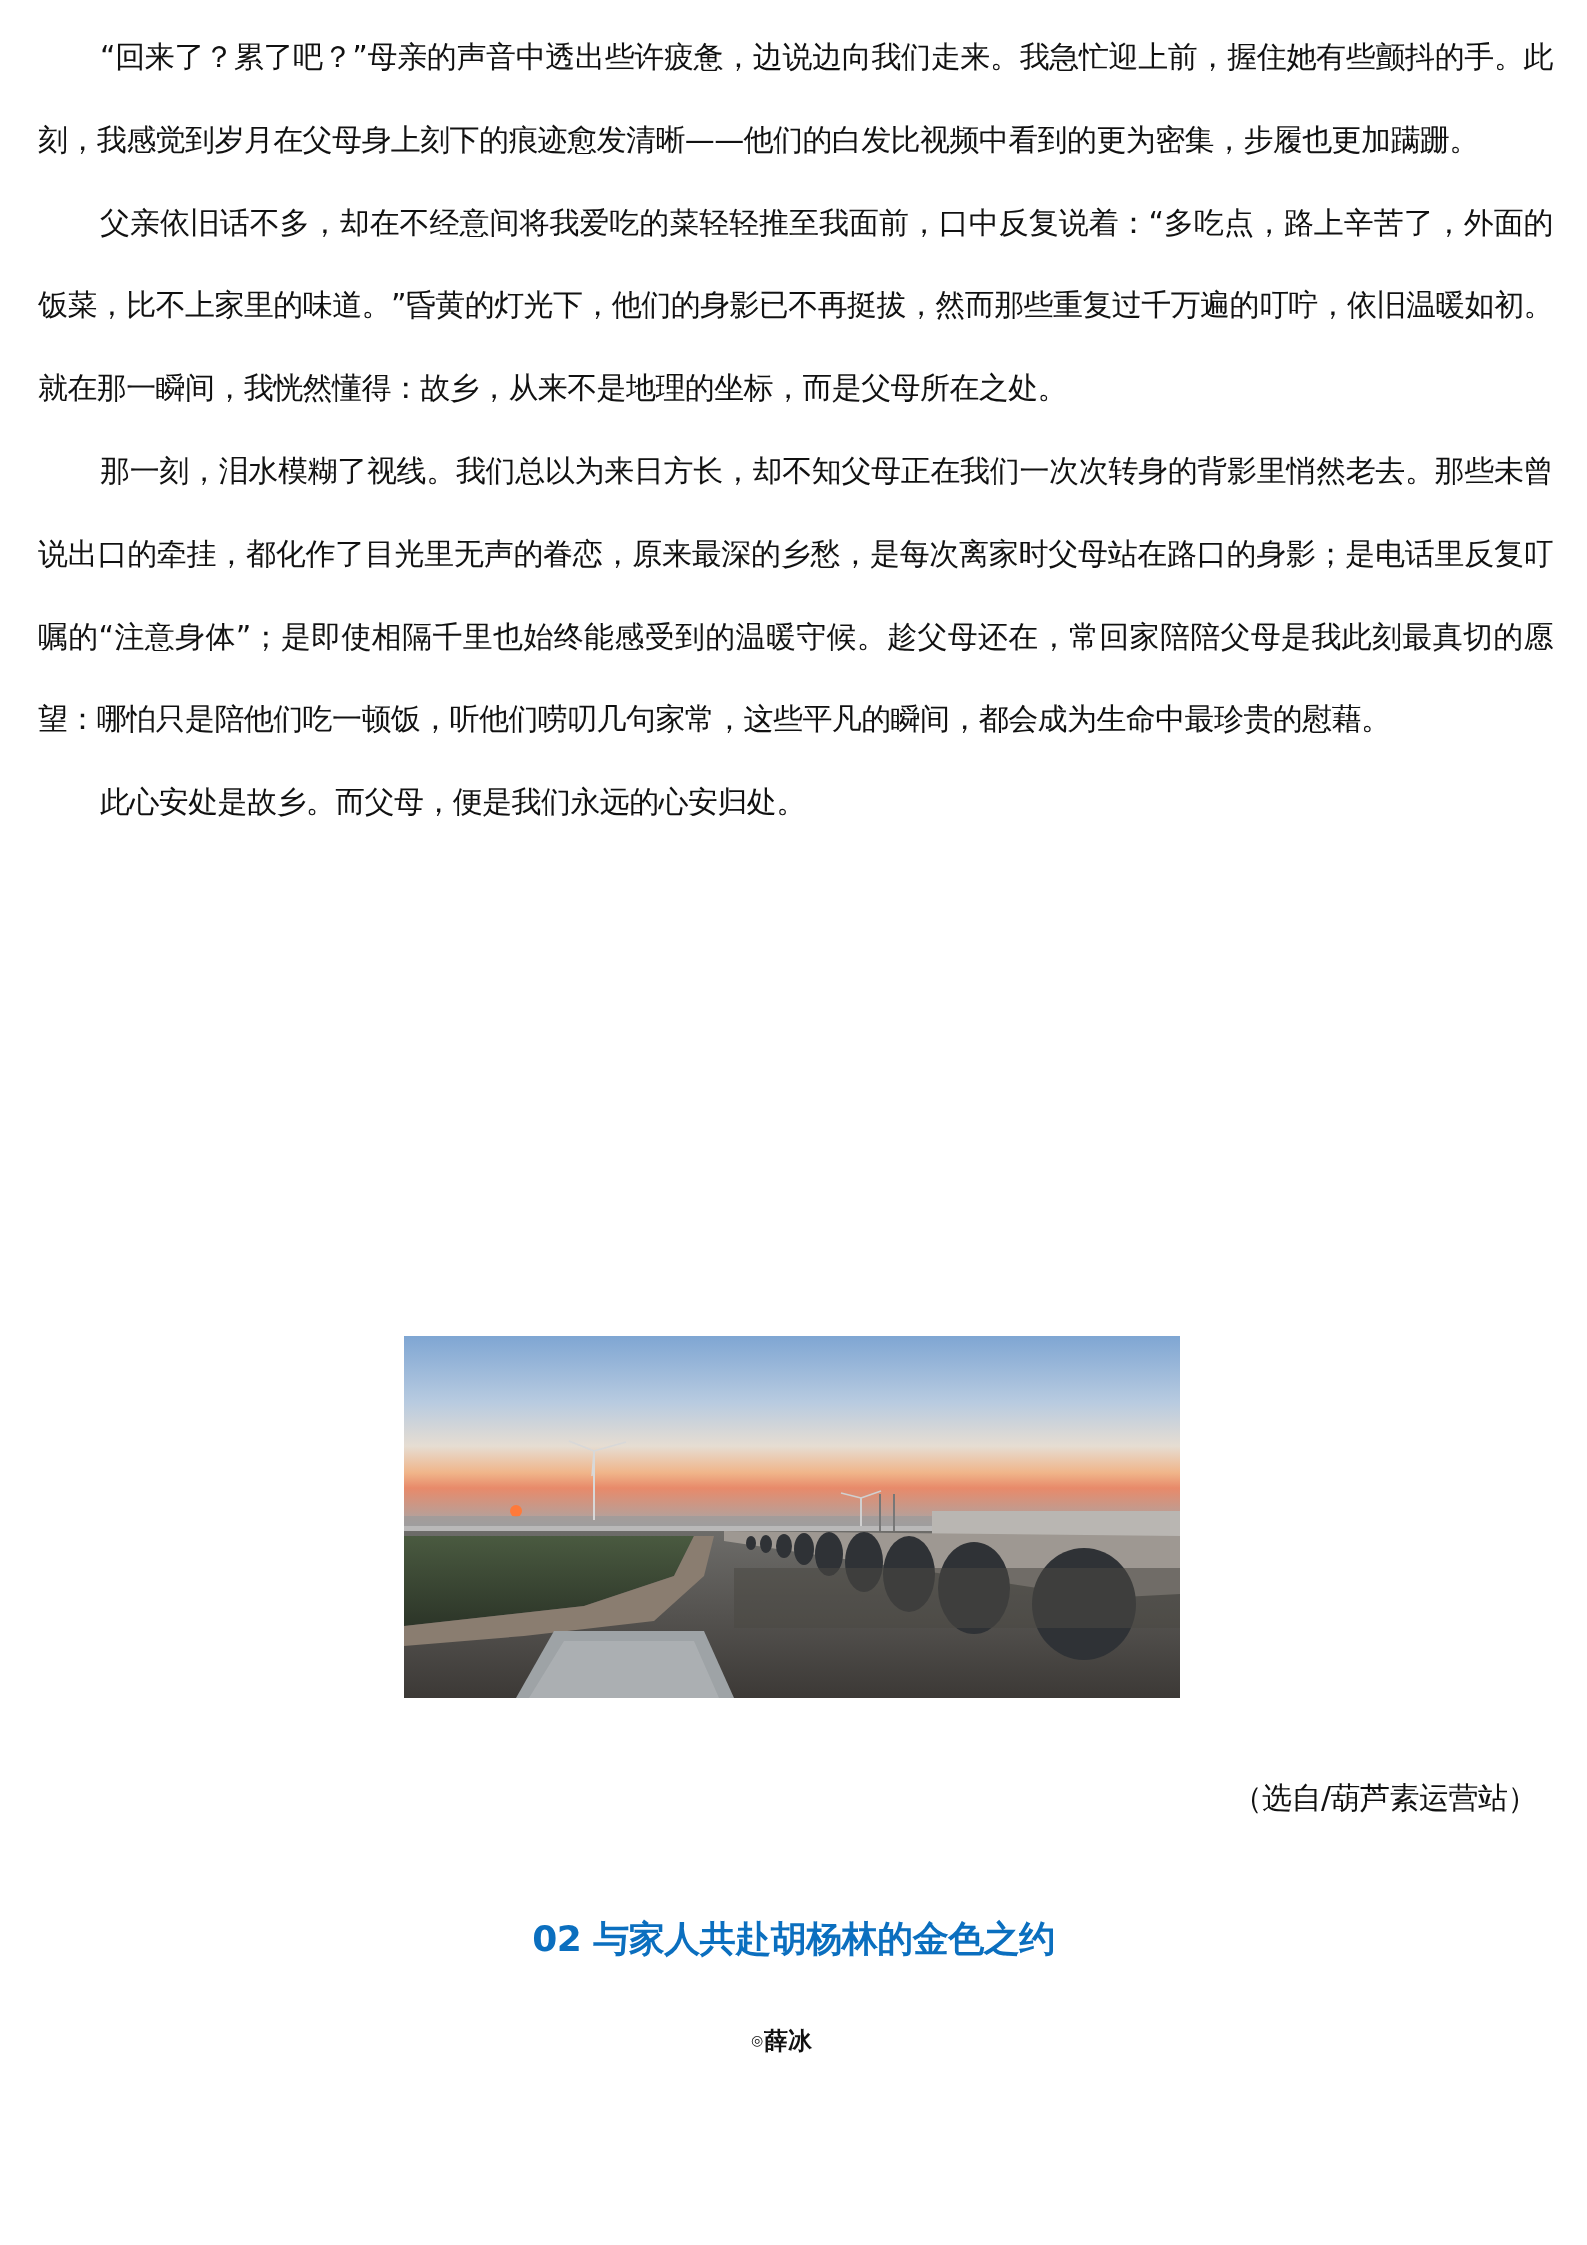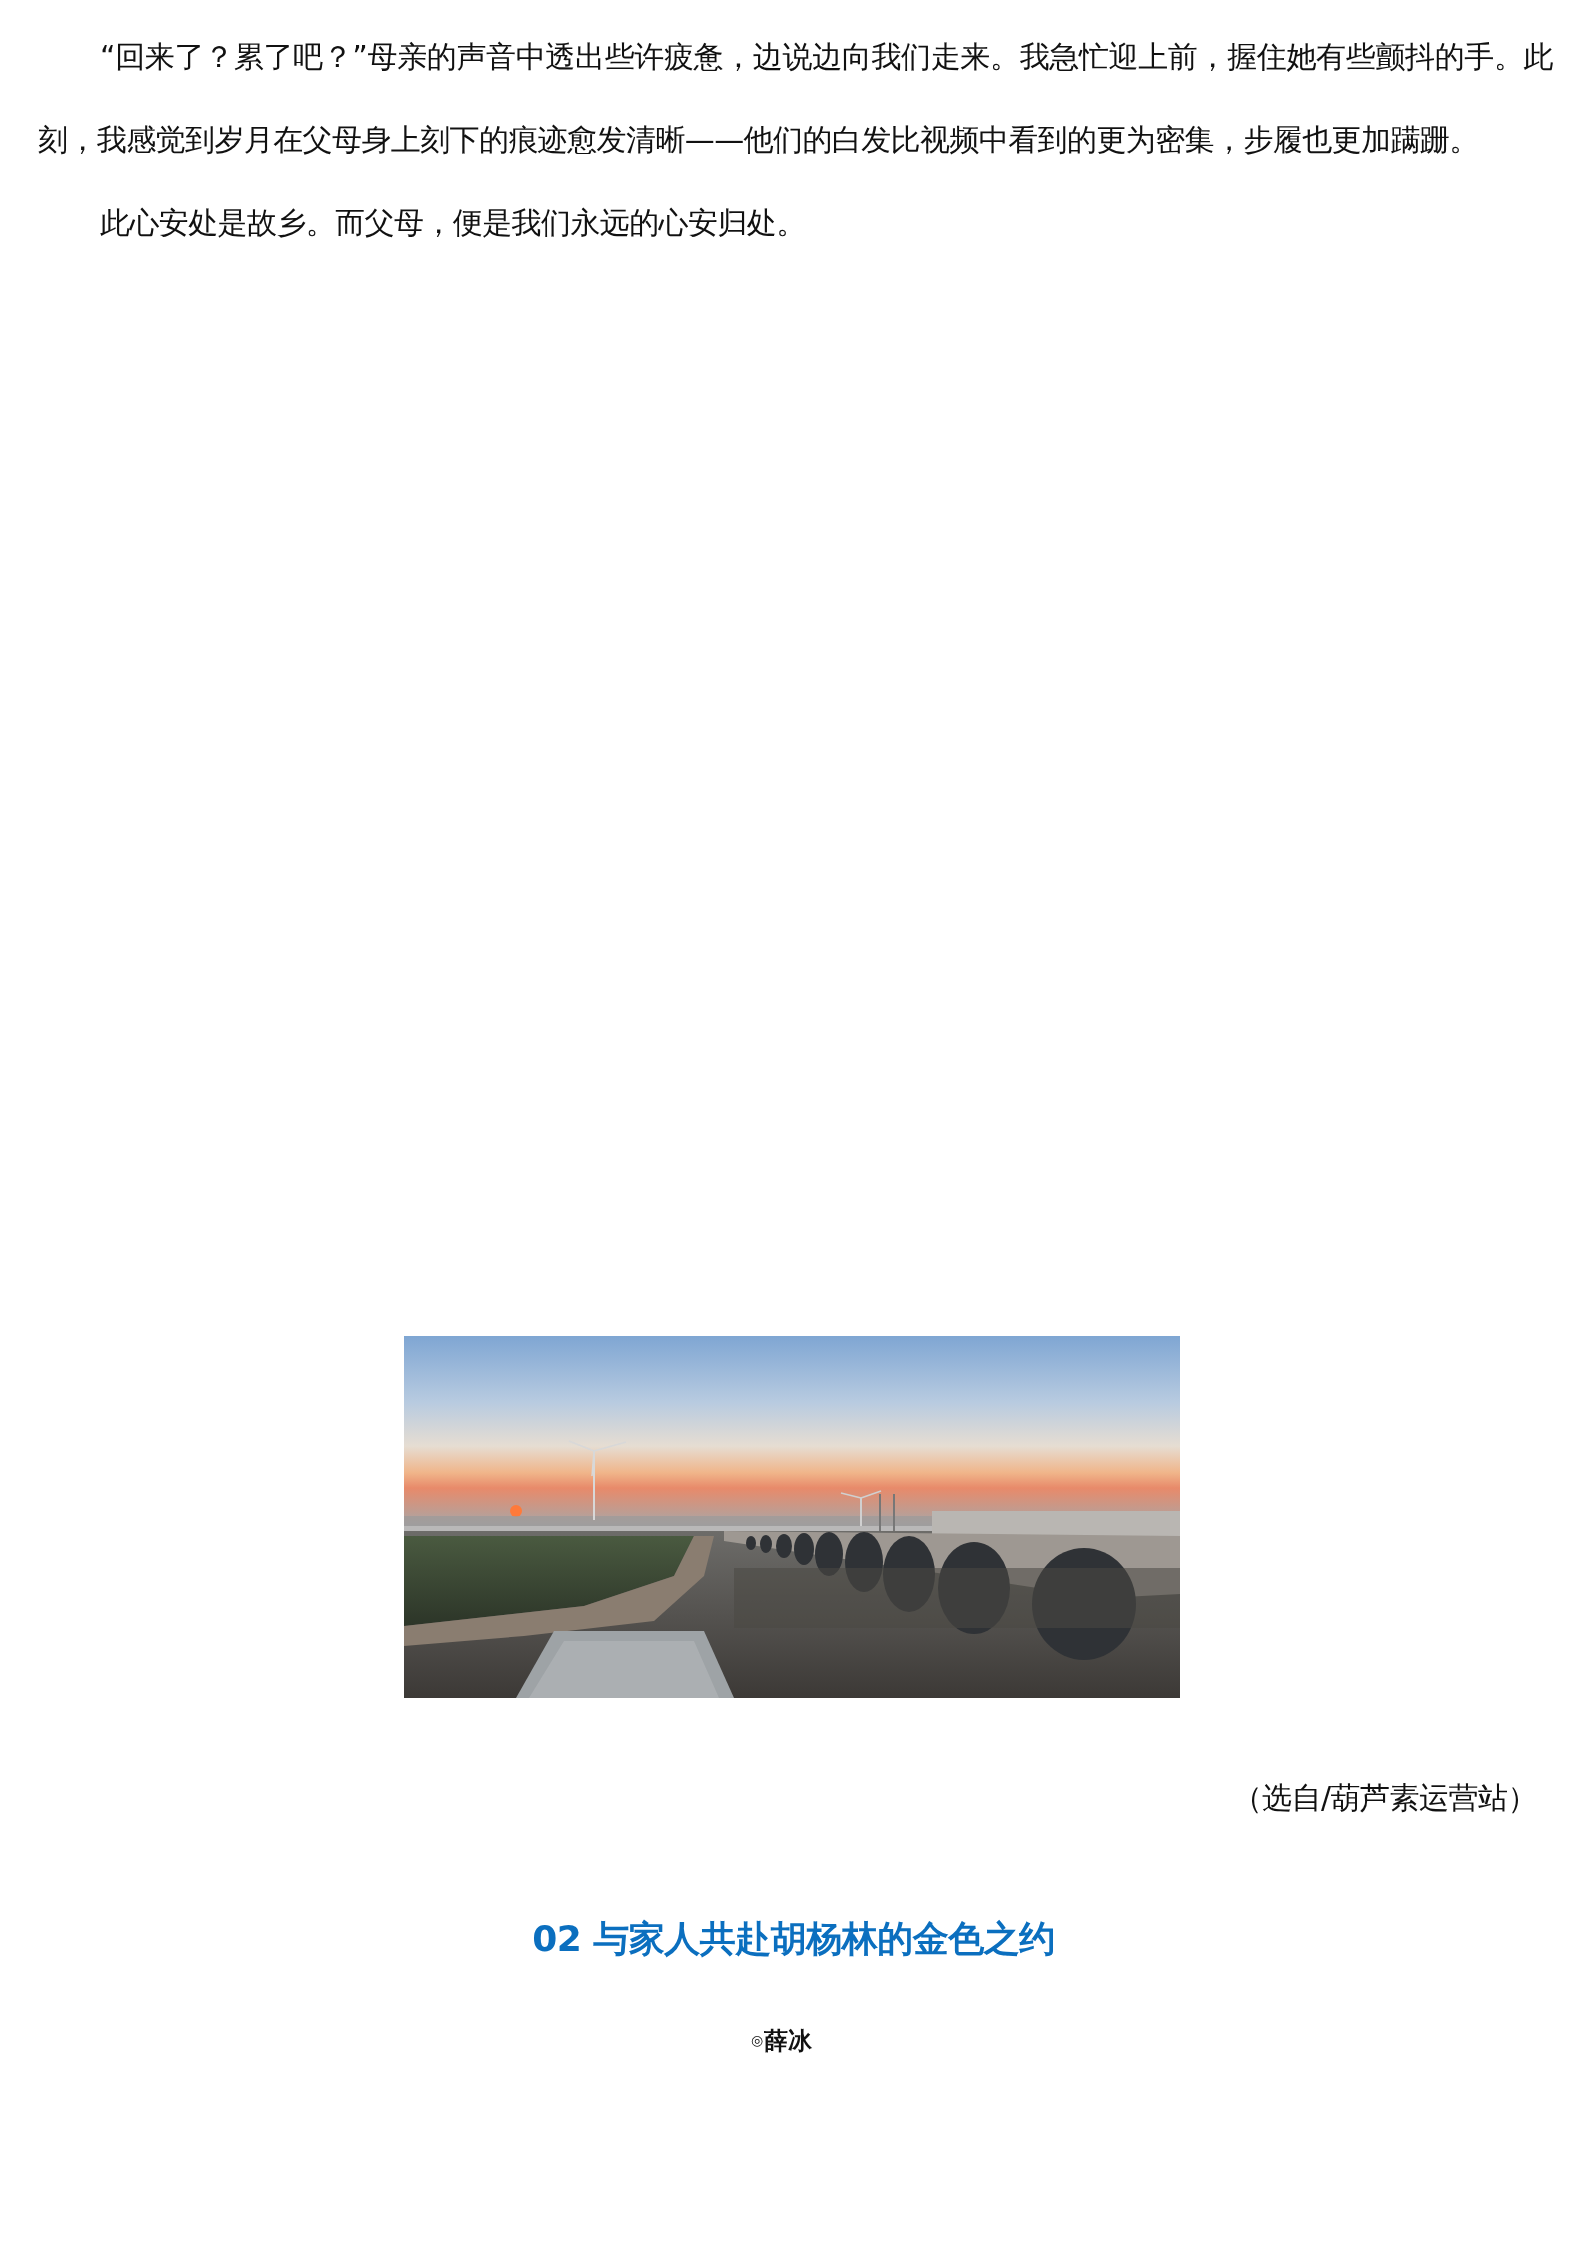--- a/index.html
+++ b/index.html
@@ -79,20 +79,22 @@
     vertical-align: 4px;
     margin-right: 1px;
   }
 </style>
 </head>
 <body>
 
 <div class="page">
   <div class="body-text">
     <p class="para">“回来了？累了吧？”母亲的声音中透出些许疲惫，边说边向我们走来。我急忙迎上前，握住她有些颤抖的手。此刻，我感觉到岁月在父母身上刻下的痕迹愈发清晰——他们的白发比视频中看到的更为密集，步履也更加蹒跚。</p>
+    <p class="para">父亲依旧话不多，却在不经意间将我爱吃的菜轻轻推至我面前，口中反复说着：“多吃点，路上辛苦了，外面的饭菜，比不上家里的味道。”昏黄的灯光下，他们的身影已不再挺拔，然而那些重复过千万遍的叮咛，依旧温暖如初。就在那一瞬间，我恍然懂得：故乡，从来不是地理的坐标，而是父母所在之处。</p>
+    <p class="para">那一刻，泪水模糊了视线。我们总以为来日方长，却不知父母正在我们一次次转身的背影里悄然老去。那些未曾说出口的牵挂，都化作了目光里无声的眷恋，原来最深的乡愁，是每次离家时父母站在路口的身影；是电话里反复叮嘱的“注意身体”；是即使相隔千里也始终能感受到的温暖守候。趁父母还在，常回家陪陪父母是我此刻最真切的愿望：哪怕只是陪他们吃一顿饭，听他们唠叨几句家常，这些平凡的瞬间，都会成为生命中最珍贵的慰藉。</p>
     <p class="para">此心安处是故乡。而父母，便是我们永远的心安归处。</p>
   </div>
 </div>
 
 <div class="figure" aria-label="Sunset over rural farmland with a dirt road, wind turbines on the horizon, and a long multi-arch stone bridge on the right">
   <svg viewBox="0 0 776 362" preserveAspectRatio="none">
     <defs>
       <linearGradient id="sky" x1="0" y1="0" x2="0" y2="1">
         <stop offset="0" stop-color="#7fa6d3"></stop>
         <stop offset="0.35" stop-color="#b8cbe0"></stop>

